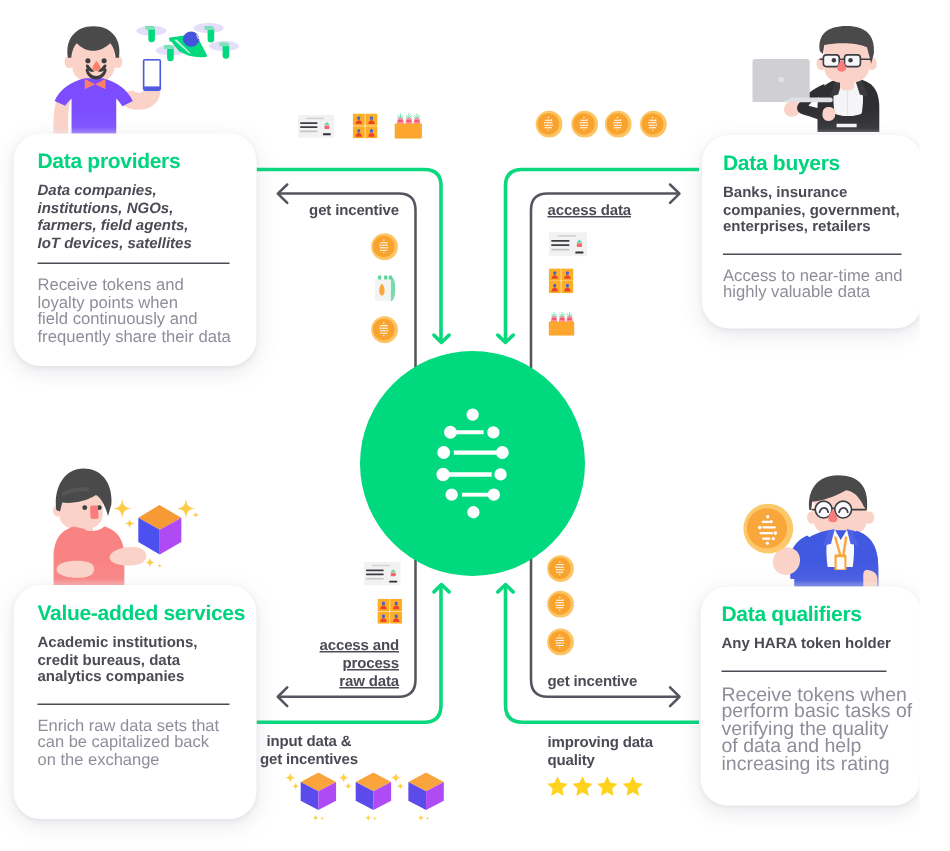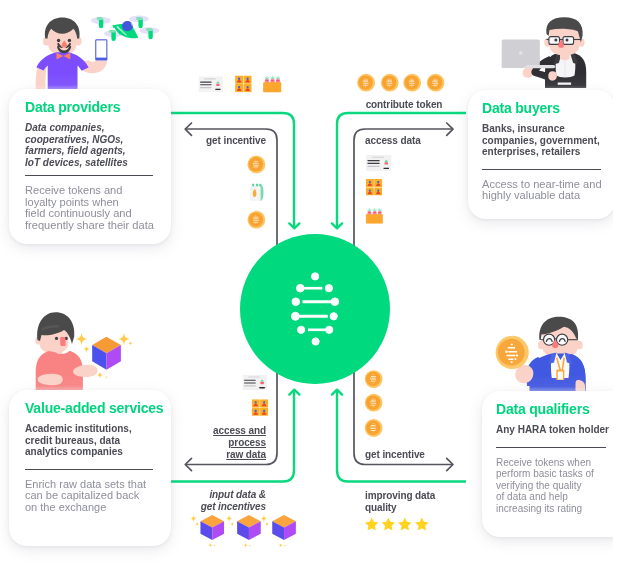--- a/index.html
+++ b/index.html
@@ -445,21 +445,21 @@
       <use href="#ico-star" x="380.9" y="517.5" width="14.9" height="13.1"></use>
       <use href="#ico-star" x="397.4" y="517.5" width="14.9" height="13.1"></use>
       <use href="#ico-star" x="414.4" y="517.5" width="14.9" height="13.1"></use>
     </g>
   </svg>
 
   <div class="card" style="left:9px;top:89px;width:162px;height:155px;padding:11px 16px 0 16px;">
     <div class="card-title" style="font-size:14px;line-height:15px;">Data providers</div>
     <div class="card-sub" style="font-size:10px;line-height:11.5px;margin-top:7px;font-style:italic;">
       <div>Data companies,</div>
-      <div>cooperatives, NGOs,</div>
+      <div>institutions, NGOs,</div>
       <div>farmers, field agents,</div>
       <div>IoT devices, satellites</div>
     </div>
     <div class="card-rule" style="margin-top:7px;width:128px;"></div>
     <div class="card-body" style="font-size:11.1px;line-height:11.5px;margin-top:9px;">
       <div>Receive tokens and</div>
       <div>loyalty points when</div>
       <div>field continuously and</div>
       <div>frequently share their data</div>
     </div>
@@ -487,45 +487,44 @@
       <div>analytics companies</div>
     </div>
     <div class="card-rule" style="margin-top:11px;width:128px;"></div>
     <div class="card-body" style="font-size:11px;line-height:11.5px;margin-top:9px;">
       <div>Enrich raw data sets that</div>
       <div>can be capitalized back</div>
       <div>on the exchange</div>
     </div>
   </div>
 
-  <div class="card" style="left:482px;top:391px;width:147px;height:146px;padding:11px 14px 0 14px;">
+  <div class="card" style="left:467px;top:391px;width:147px;height:146px;padding:11px 14px 0 14px;">
     <div class="card-title" style="font-size:14px;line-height:15px;">Data qualifiers</div>
     <div class="card-sub" style="font-size:10px;line-height:11.5px;margin-top:7px;">
       <div>Any HARA token holder</div>
     </div>
     <div class="card-rule" style="margin-top:11px;width:110px;"></div>
-    <div class="card-body" style="font-size:10px;line-height:11.5px;margin-top:9px;">
+    <div class="card-body" style="font-size:13px;line-height:11.5px;margin-top:9px;">
       <div>Receive tokens when</div>
       <div>perform basic tasks of</div>
       <div>verifying the quality</div>
       <div>of data and help</div>
       <div>increasing its rating</div>
     </div>
   </div>
 
   <div class="flow-lab" style="left:176px;top:135px;width:120px;text-align:center;">get incentive</div>
-  <div class="flow-lab" style="left:328px;top:99px;width:152px;text-align:center;">contribute token</div>
-  <div class="flow-lab" style="left:365px;top:135px;text-align:left;">access data</div>
+  <div class="flow-lab" style="left:365px;top:135px;text-align:left;text-decoration:underline;">access data</div>
 
   <div class="flow-lab" style="left:176px;top:425px;width:90px;text-align:right;text-decoration:underline;">
     <div>access and</div>
     <div>process</div>
     <div>raw data</div>
   </div>
-  <div class="flow-lab" style="left:146px;top:489px;width:120px;text-align:right;font-style:italic;">
+  <div class="flow-lab" style="left:146px;top:489px;width:120px;text-align:center;">
     <div>input data &amp;</div>
     <div>get incentives</div>
   </div>
   <div class="flow-lab" style="left:365px;top:449px;text-align:left;">get incentive</div>
   <div class="flow-lab" style="left:365px;top:489.5px;text-align:left;">
     <div>improving data</div>
     <div>quality</div>
   </div>
 
   <svg class="layer" viewBox="0 0 633 567" style="z-index:30">

